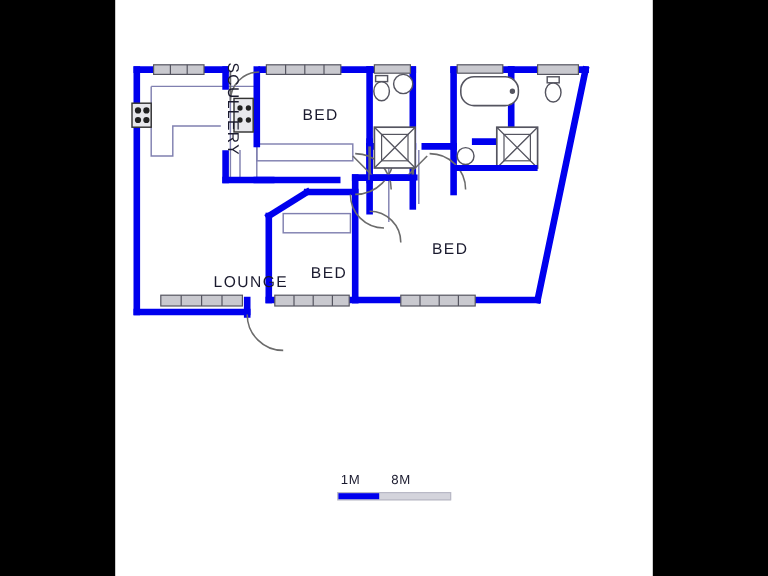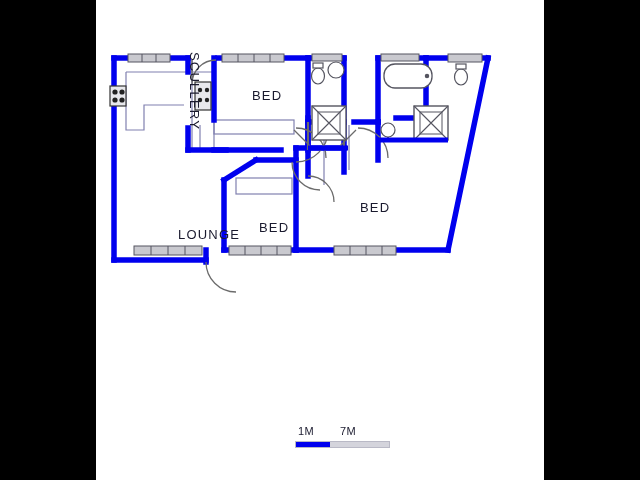--- a/index.html
+++ b/index.html
@@ -8,21 +8,21 @@
        font-family:"Liberation Sans",sans-serif;}
   #stage{position:relative;width:640px;height:480px;background:#000;}
   #paper{position:absolute;left:96px;top:0;width:448px;height:480px;background:#fff;}
   .bar{position:absolute;top:0;height:480px;background:#000;}
   #bar-left{left:0;width:96px;}
   #bar-right{left:544px;width:96px;}
   #plan{position:absolute;left:0;top:0;width:448px;height:480px;}
   .room-label{position:absolute;color:#1a1a2e;font-size:13px;letter-spacing:1.2px;
               white-space:nowrap;font-family:"Liberation Sans",sans-serif;}
   .vert-label{transform-origin:0 0;transform:rotate(90deg);}
-  #scale{position:absolute;left:199px;top:394px;width:95px;height:26px;margin-top:31px;}
+  #scale{position:absolute;left:185px;top:394px;width:95px;height:26px;}
   .scale-txt{position:absolute;font-size:11px;color:#1a1a2e;letter-spacing:.5px;}
   #sc-bar{position:absolute;left:0;top:16px;width:95px;height:7px;
           border:1px solid #b9b9c6;box-sizing:border-box;background:#d4d4dc;}
   #sc-fill{position:absolute;left:0;top:0;width:37%;height:100%;background:#0000EE;}
 </style>
 </head>
 <body>
 
 <div id="stage">
 
@@ -188,20 +188,20 @@
     </svg>
 
     <div class="room-label" style="left:82px;top:195px;margin-top:32px;">LOUNGE</div>
     <div class="room-label vert-label" style="left:106px;top:52px;">SCULLERY</div>
     <div class="room-label" style="left:156px;top:88px;">BED</div>
     <div class="room-label" style="left:163px;top:220px;">BED</div>
     <div class="room-label" style="left:264px;top:200px;">BED</div>
 
     <div id="scale">
       <span class="scale-txt" style="left:3px;top:0;">1M</span>
-      <span class="scale-txt" style="left:45px;top:0;">7M</span>
+      <span class="scale-txt" style="left:45px;top:0;">8M</span>
       <div id="sc-bar">
         <div id="sc-fill" style="width: 37%;"></div>
       </div>
     </div>
 
   </div>
 </div>
 
 </body></html>

